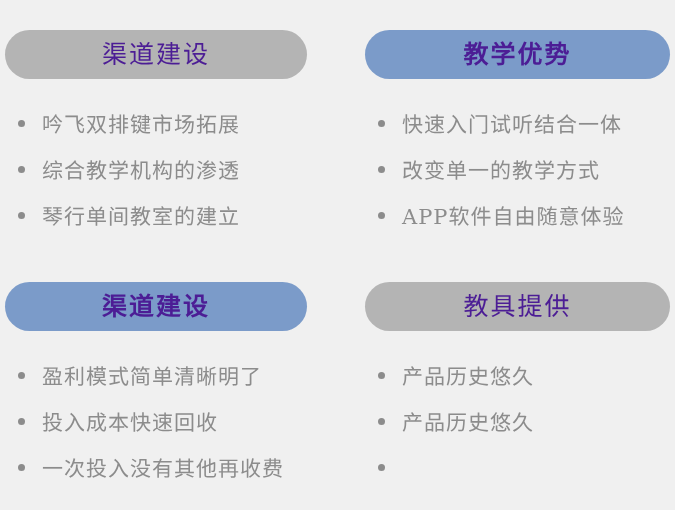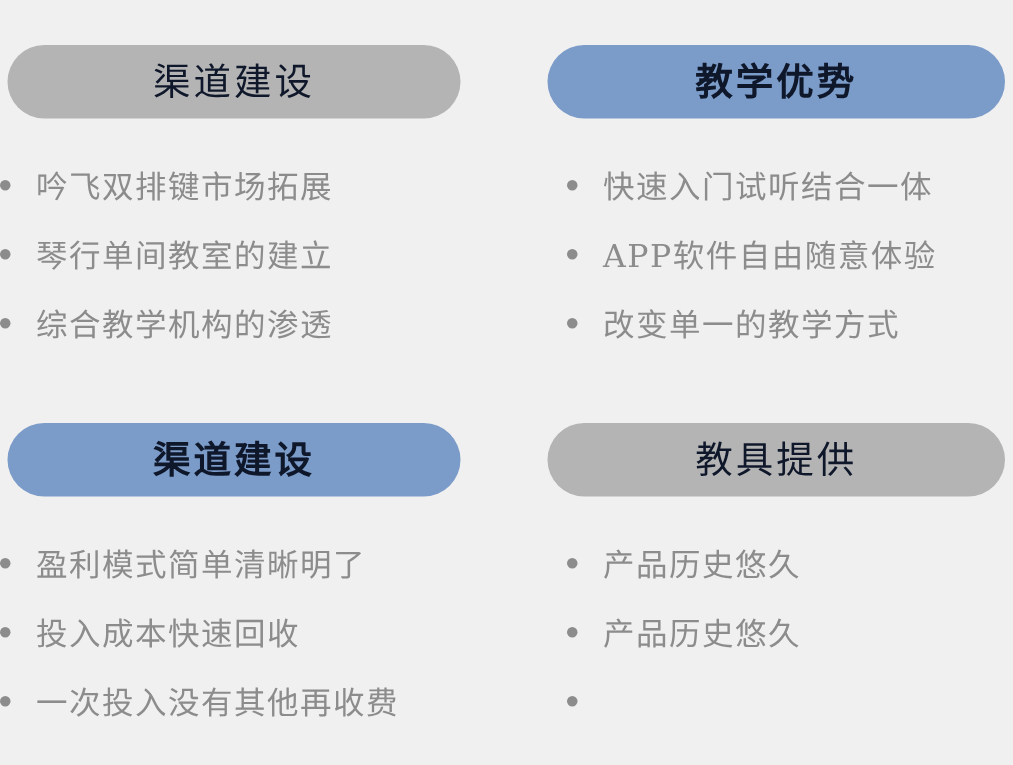--- a/index.html
+++ b/index.html
@@ -33,40 +33,40 @@
 
   
   .pill {
     position: absolute;
     top: 30px;
     height: 49px;
     border-radius: 26px;
     display: flex;
     align-items: center;
     justify-content: center;
-    color: #0f172a;
+    color: #4c1d95;
     font-size: 25px;
     letter-spacing: 2px;
     line-height: 1;
     user-select: none;
   }
   .q-tl .pill, .q-bl .pill { left: 5px;  width: 302px; }
   .q-tr .pill, .q-br .pill { left: 27px; width: 305px; }
   .pill.gray { background: #b4b4b4; }
   .pill.blue { background: #7b9bc9; font-weight: bold; }
 
   
   .bullets {
     position: absolute;
     top: 100px;
     margin: 0;
     padding: 0;
     list-style: none;
   }
-  .q-tl .bullets, .q-bl .bullets { left: 0; }
+  .q-tl .bullets, .q-bl .bullets { left: 18px; }
   .q-tr .bullets, .q-br .bullets { left: 40px; text-align: right; }
 
   .bullets li {
     display: flex;
     align-items: center;
     height: 46px;
     color: #8c8c8c;
     font-size: 21px;
     letter-spacing: 1px;
     white-space: nowrap;
@@ -90,43 +90,43 @@
 
   <section class="quadrant q-tl">
     <div class="pill gray">渠道建设</div>
     <ul class="bullets">
       <li>
         <span class="dot"></span>
         <span class="txt">吟飞双排键市场拓展</span>
       </li>
       <li>
         <span class="dot"></span>
-        <span class="txt">琴行单间教室的建立</span>
+        <span class="txt">综合教学机构的渗透</span>
       </li>
       <li>
         <span class="dot"></span>
-        <span class="txt">综合教学机构的渗透</span>
+        <span class="txt">琴行单间教室的建立</span>
       </li>
     </ul>
   </section>
 
   <section class="quadrant q-tr">
     <div class="pill blue">教学优势</div>
     <ul class="bullets">
       <li>
         <span class="dot"></span>
         <span class="txt">快速入门试听结合一体</span>
       </li>
       <li>
         <span class="dot"></span>
-        <span class="txt">APP软件自由随意体验</span>
+        <span class="txt">改变单一的教学方式</span>
       </li>
       <li>
         <span class="dot"></span>
-        <span class="txt">改变单一的教学方式</span>
+        <span class="txt">APP软件自由随意体验</span>
       </li>
     </ul>
   </section>
 
   <section class="quadrant q-bl">
     <div class="pill blue">渠道建设</div>
     <ul class="bullets">
       <li>
         <span class="dot"></span>
         <span class="txt">盈利模式简单清晰明了</span>

